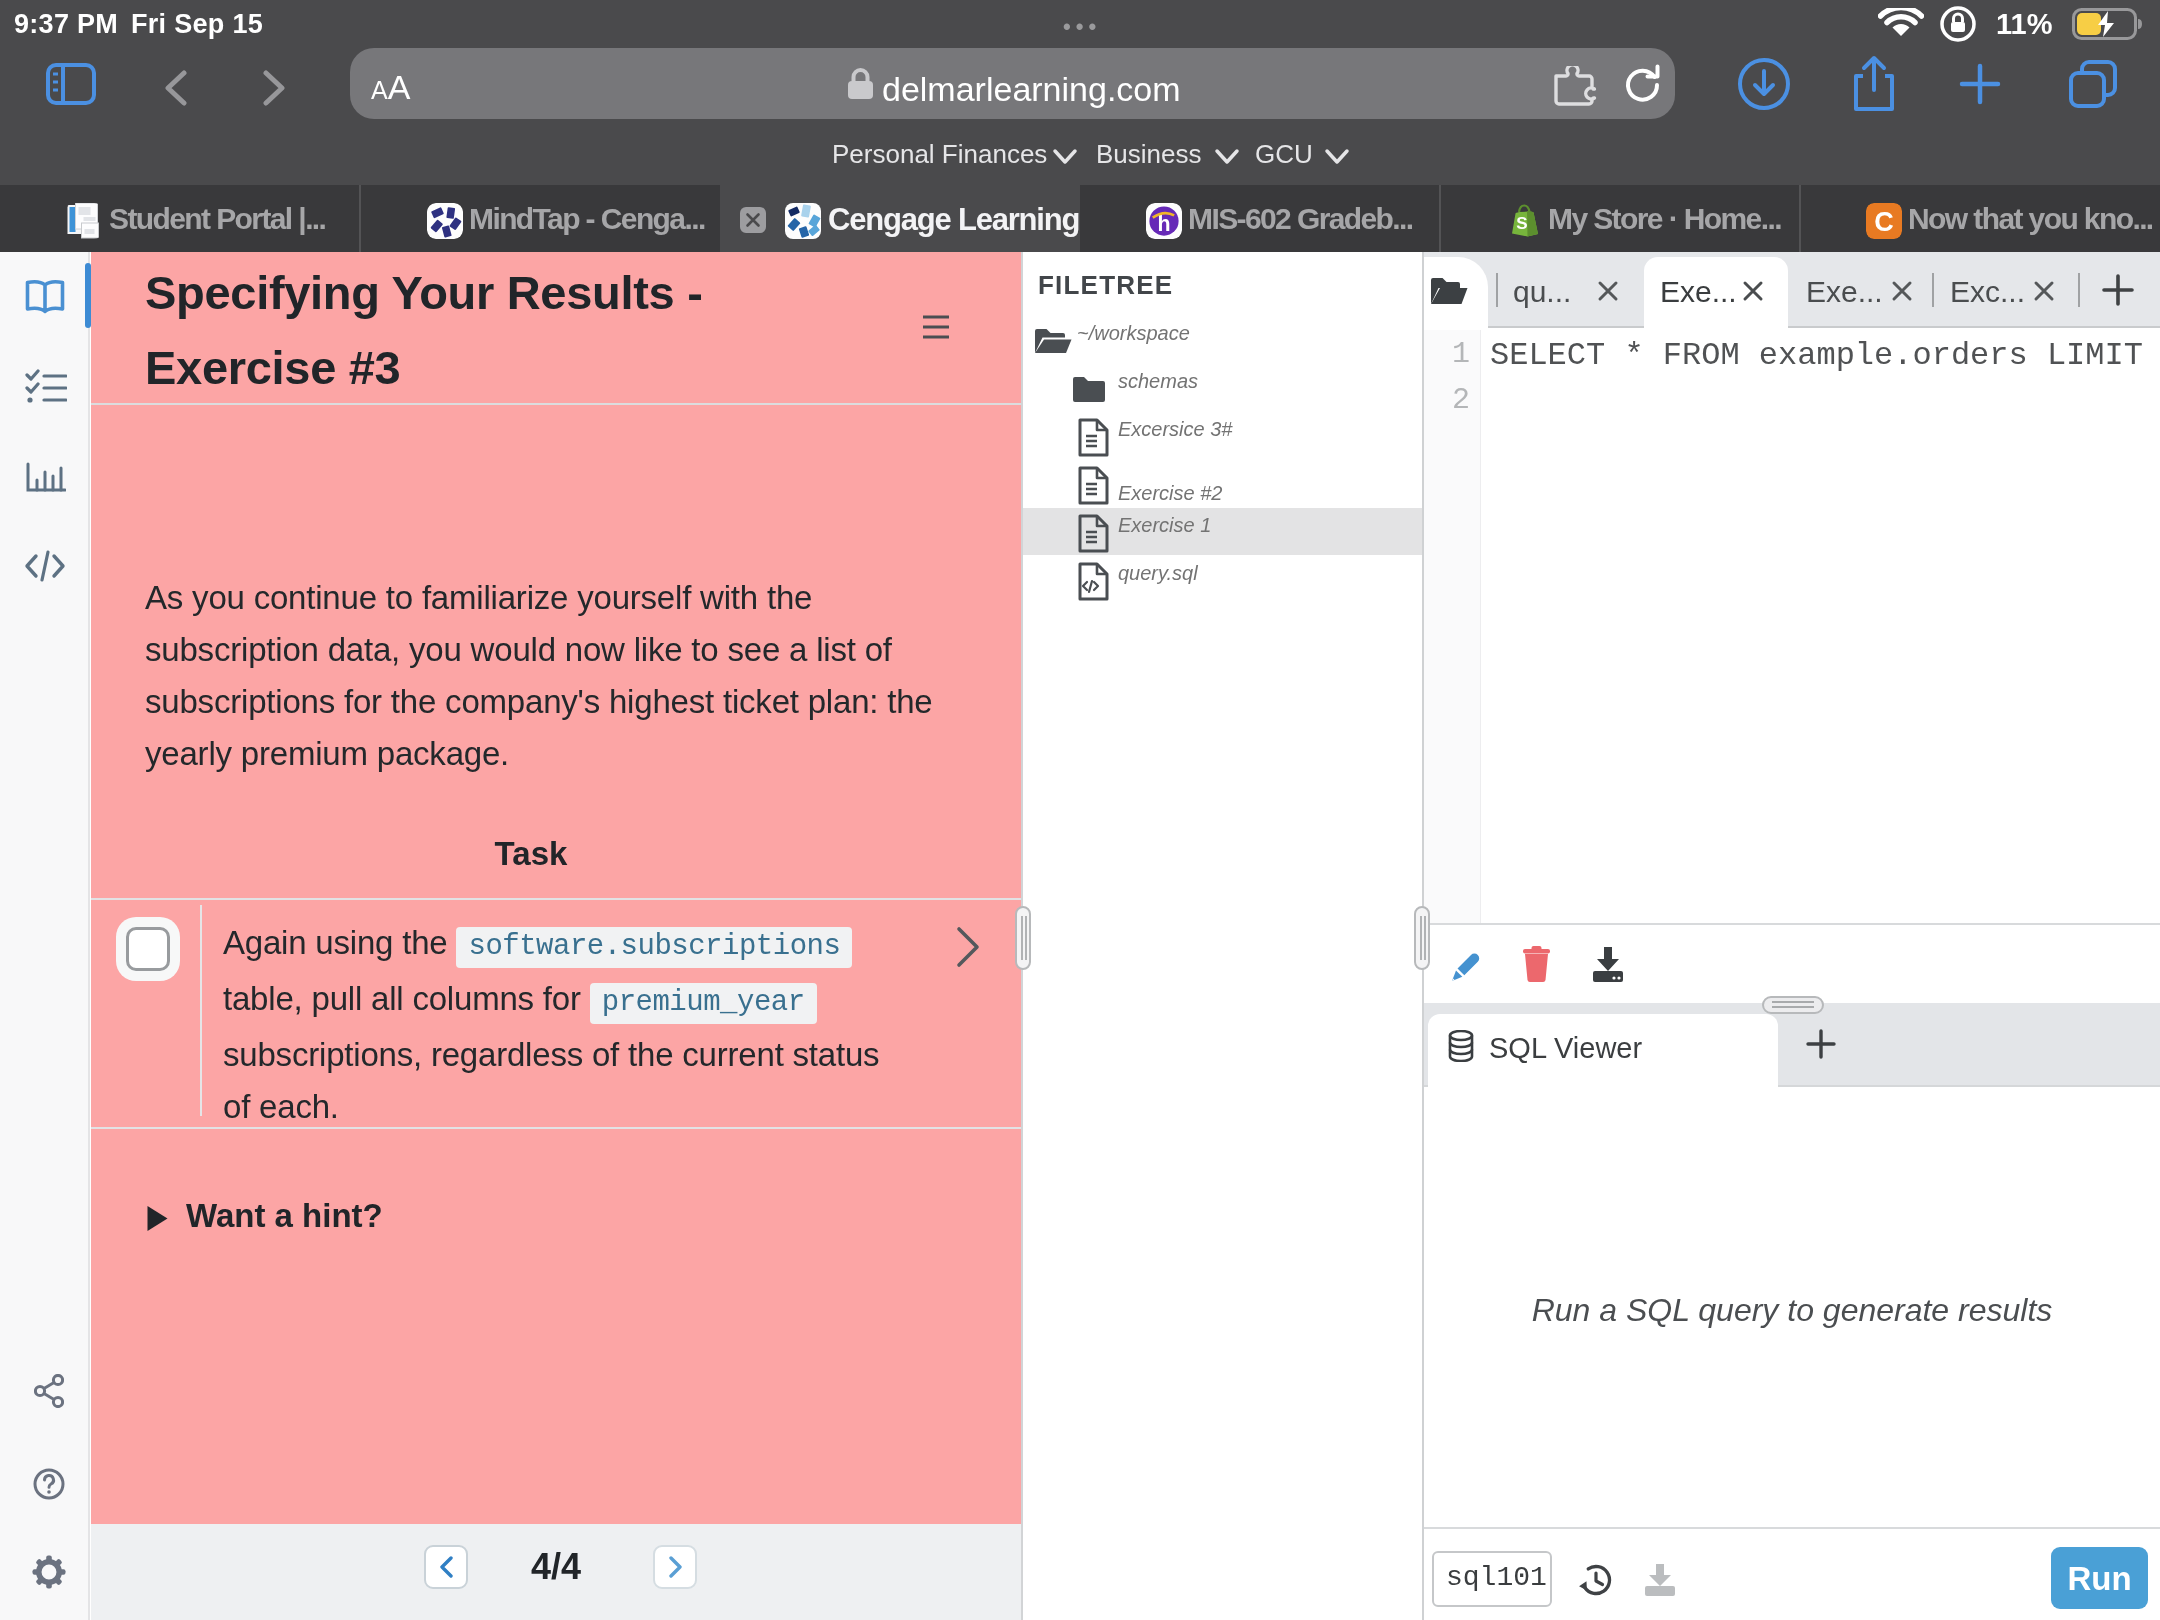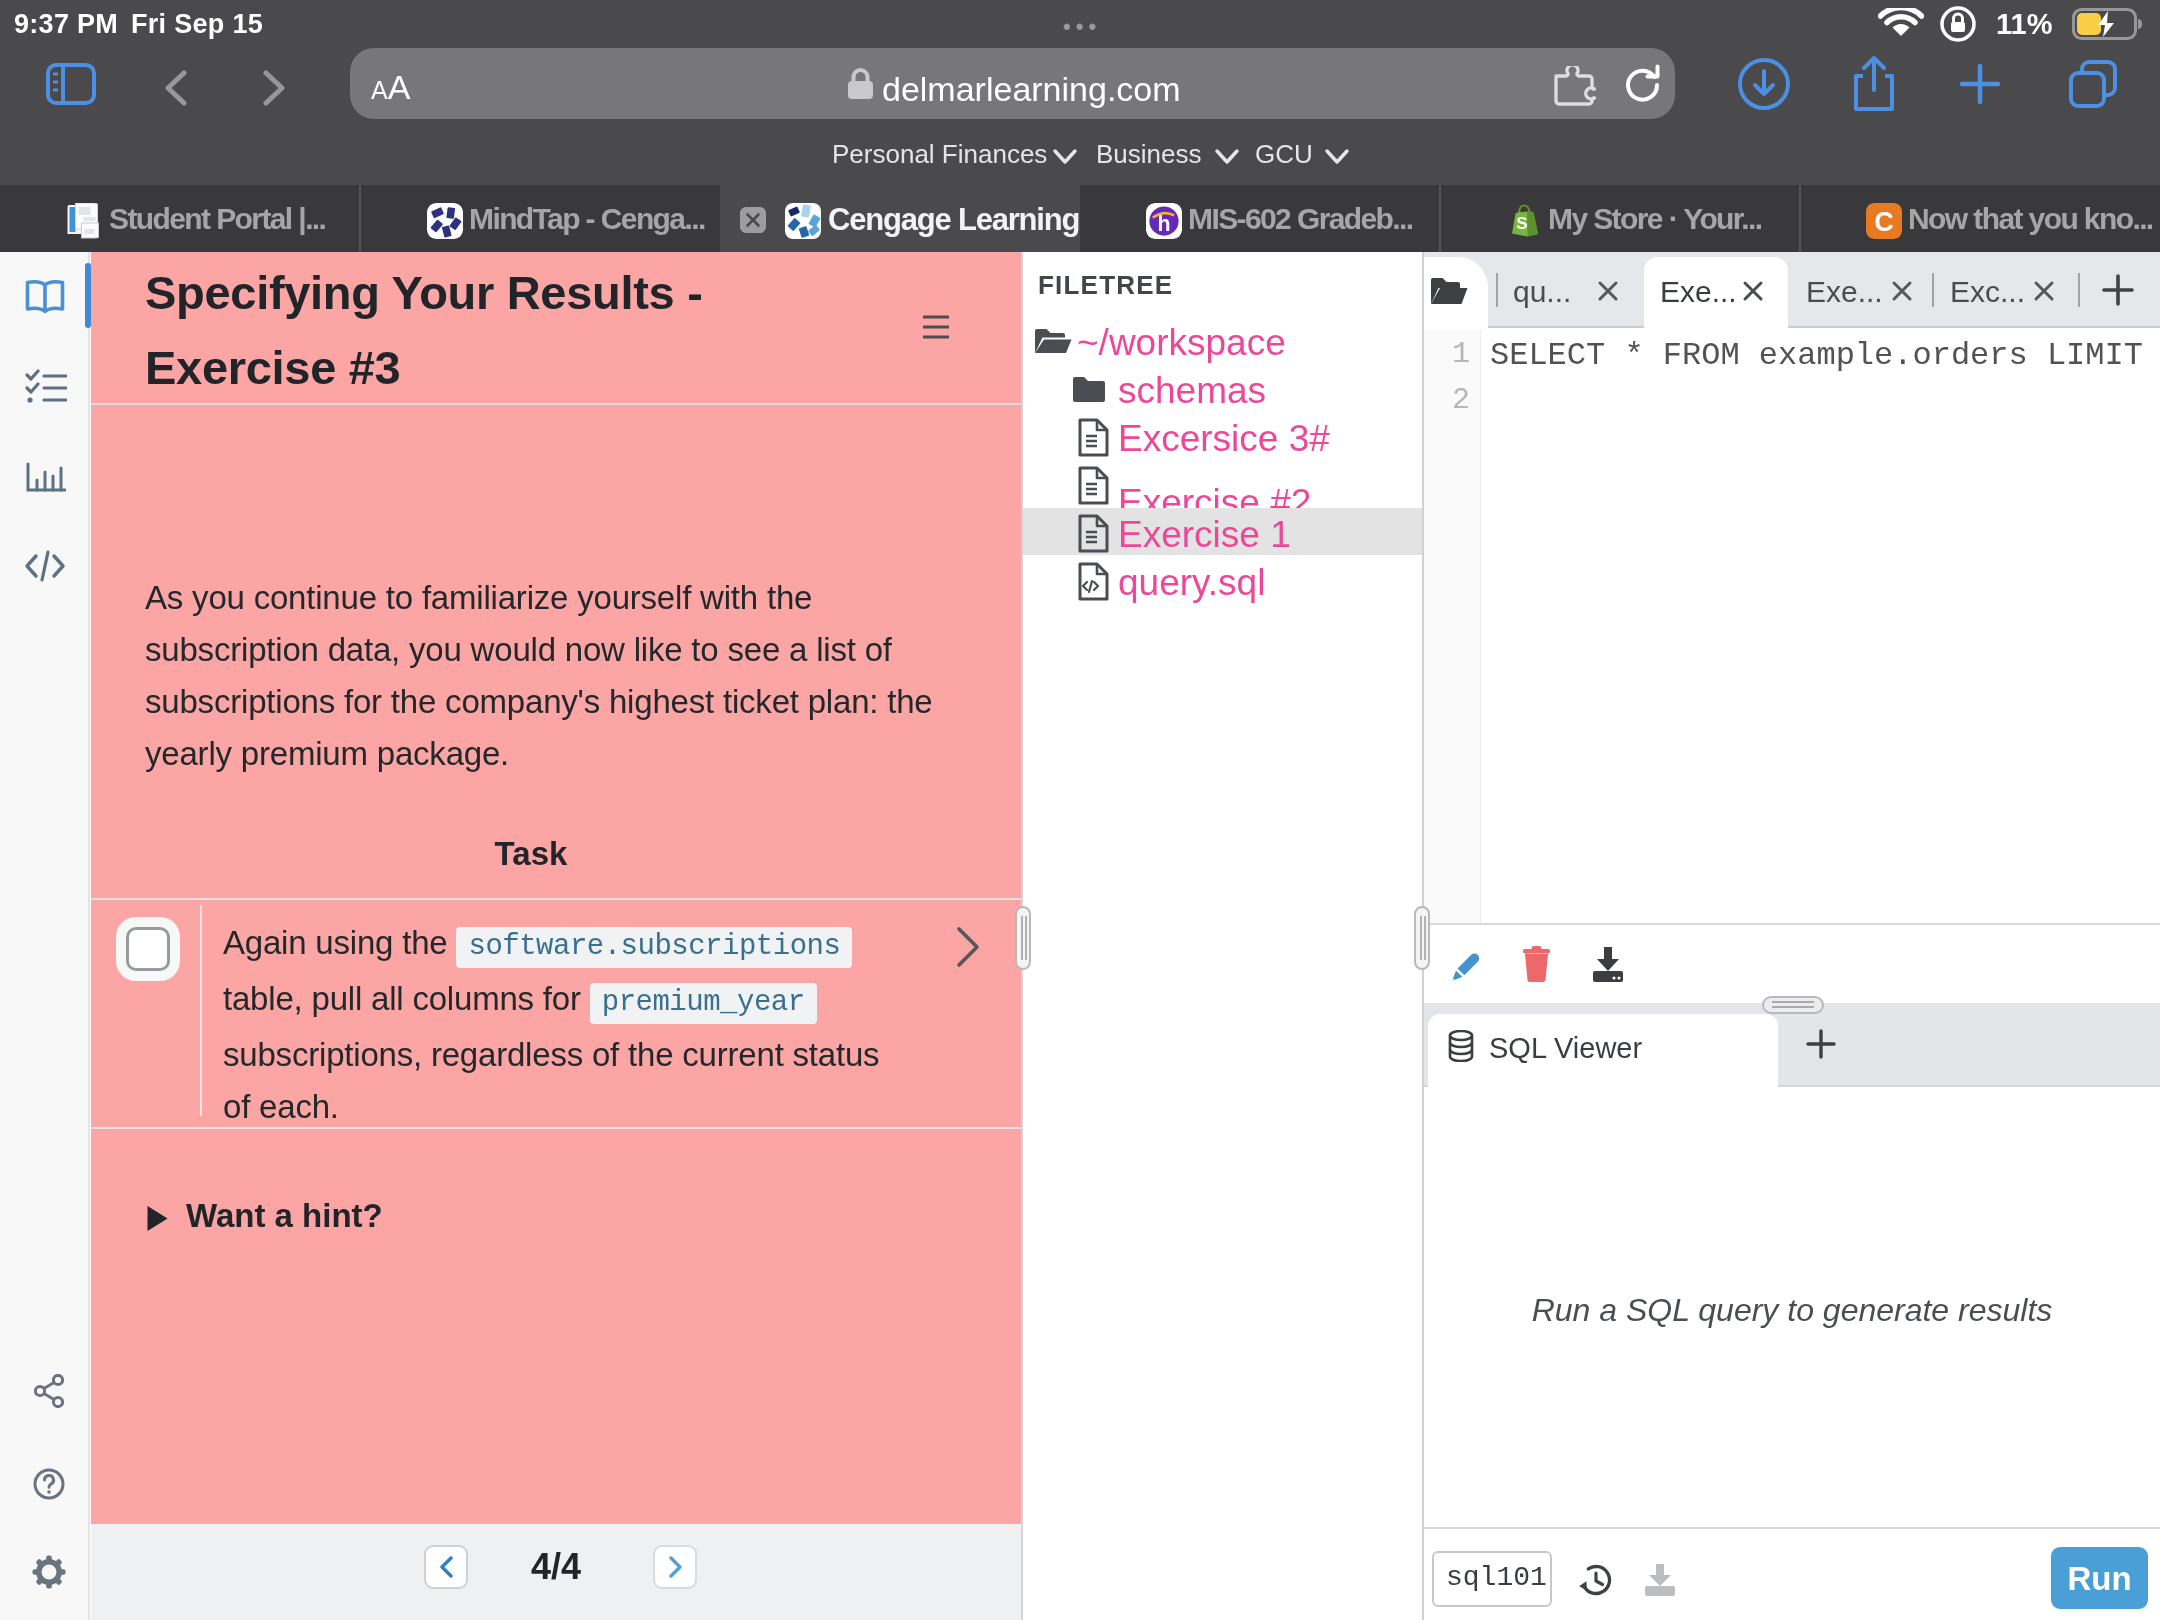--- a/index.html
+++ b/index.html
@@ -16,21 +16,21 @@
   .tabtxt { position:absolute; top:17px; font-size:30px; font-weight:600; letter-spacing:-1.6px; color:#a6a6a8; white-space:nowrap; }
   .tabtxt.on { color:#f3f3f5; }
   .fav { position:absolute; width:36px; height:36px; border-radius:8px; top:16px; }
   
   #sidebar { position:absolute; top:252px; left:0; width:90px; height:1368px; background:#f8f8f9; border-right:2px solid #e4e4e6; }
   #panel1 { position:absolute; top:252px; left:91px; width:930px; height:1368px; background:#fca5a5; }
   #vdiv1 { position:absolute; top:252px; left:1021px; width:2px; height:1368px; background:#d2d4d6; }
   #filetree { position:absolute; top:252px; left:1023px; width:399px; height:1368px; background:#fff; }
   #vdiv2 { position:absolute; top:252px; left:1422px; width:2px; height:1368px; background:#cfd1d3; }
   #editor { position:absolute; top:252px; left:1424px; width:736px; height:1368px; background:#fff; }
-  .ft-label { position:absolute; font-size:37px; color:#ec4899; white-space:nowrap; }
+  .ft-label { position:absolute; font-size:20px; color:#737373; white-space:nowrap;font-style:italic; }
   code.chip { font-family:"Liberation Mono", monospace; font-size:29px; color:#39708f; background:#f1f2f3; padding:3px 12px 5px 12px; border-radius:4px; letter-spacing:-0.5px; }
   .pill-v { position:absolute; width:16px; height:64px; background:#f4f4f5; border:2px solid #b7b9bb; border-radius:9px; }
   .pill-v:before { content:""; position:absolute; left:4px; top:8px; width:2px; height:44px; background:#b0b2b4; box-shadow:4px 0 0 #b0b2b4; }
   .pill-h { position:absolute; width:62px; height:18px; background:#ececee; border:2px solid #b7b9bb; border-radius:9px; }
   .pill-h:before { content:""; position:absolute; top:3px; left:8px; height:2px; width:42px; background:#a8aaac; box-shadow:0 5px 0 #a8aaac; }
 </style>
 </head>
 <body>
 <div id="root">
   <div id="chrome">
@@ -168,21 +168,21 @@
       <path d="M6 13 q10 -7 19 -2" stroke="#f0b429" stroke-width="2.4" fill="none"></path>
     </svg>
     <div class="tabtxt" style="left:1188px;">MIS-602 Gradeb...</div>
 
     <svg class="fav" style="left:1506px;top:18px;" width="34" height="34" viewBox="0 0 36 36">
       <path d="M24 8.5 c3 0.6 3.2 0.5 3.6 1.2 L32 31 L21.5 33.5 L6 30.5 L9.5 10.5 c0.3 -0.8 1 -1 3.8 -1.6 Z" fill="#77b53c"></path>
       <path d="M13 9 c0.5 -3.5 2.5 -6.5 5.2 -6.5 c2.6 0 4.6 2.8 5.3 6.3" stroke="#5c8f2e" stroke-width="2.2" fill="none"></path>
       <path d="M21.5 33.5 L32 31 L27.6 9.7 c-0.2 -0.6 -0.8 -0.8 -3.6 -1.2 L21 8 Z" fill="#5c8f2e"></path>
       <text x="16" y="26" font-size="17" font-weight="bold" fill="#fff" text-anchor="middle" font-family="Liberation Sans, sans-serif">S</text>
     </svg>
-    <div class="tabtxt" style="left:1548px;">My Store · Your...</div>
+    <div class="tabtxt" style="left:1548px;">My Store · Home...</div>
 
     <svg class="fav" style="left:1866px;top:18px;" width="33" height="33" viewBox="0 0 36 36">
       <rect width="36" height="36" rx="8" fill="#e87a22"></rect>
       <text x="18" y="28" font-size="27" font-weight="bold" fill="#fff" text-anchor="middle" font-family="Liberation Sans, sans-serif">C</text>
     </svg>
     <div class="tabtxt" style="left:1908px;">Now that you kno...</div>
   </div>
   <div id="sidebar">
 
     <svg class="abs" style="left:24px;top:27px;" width="42" height="36" viewBox="0 0 42 36">

